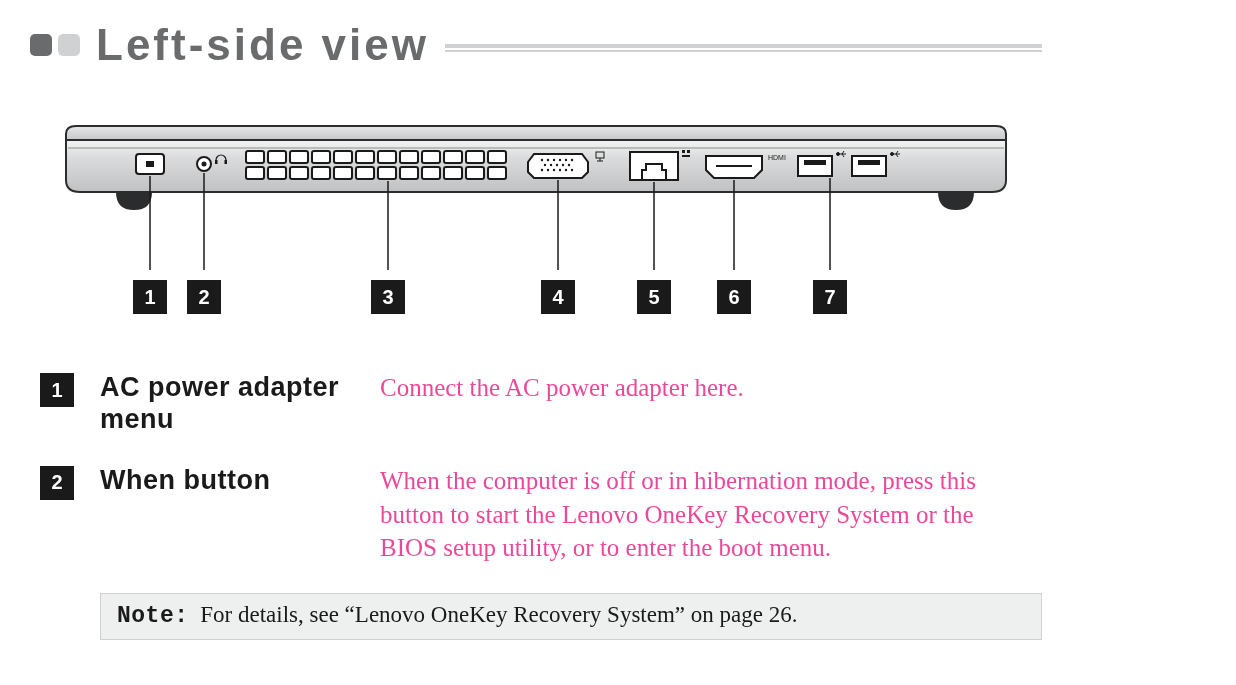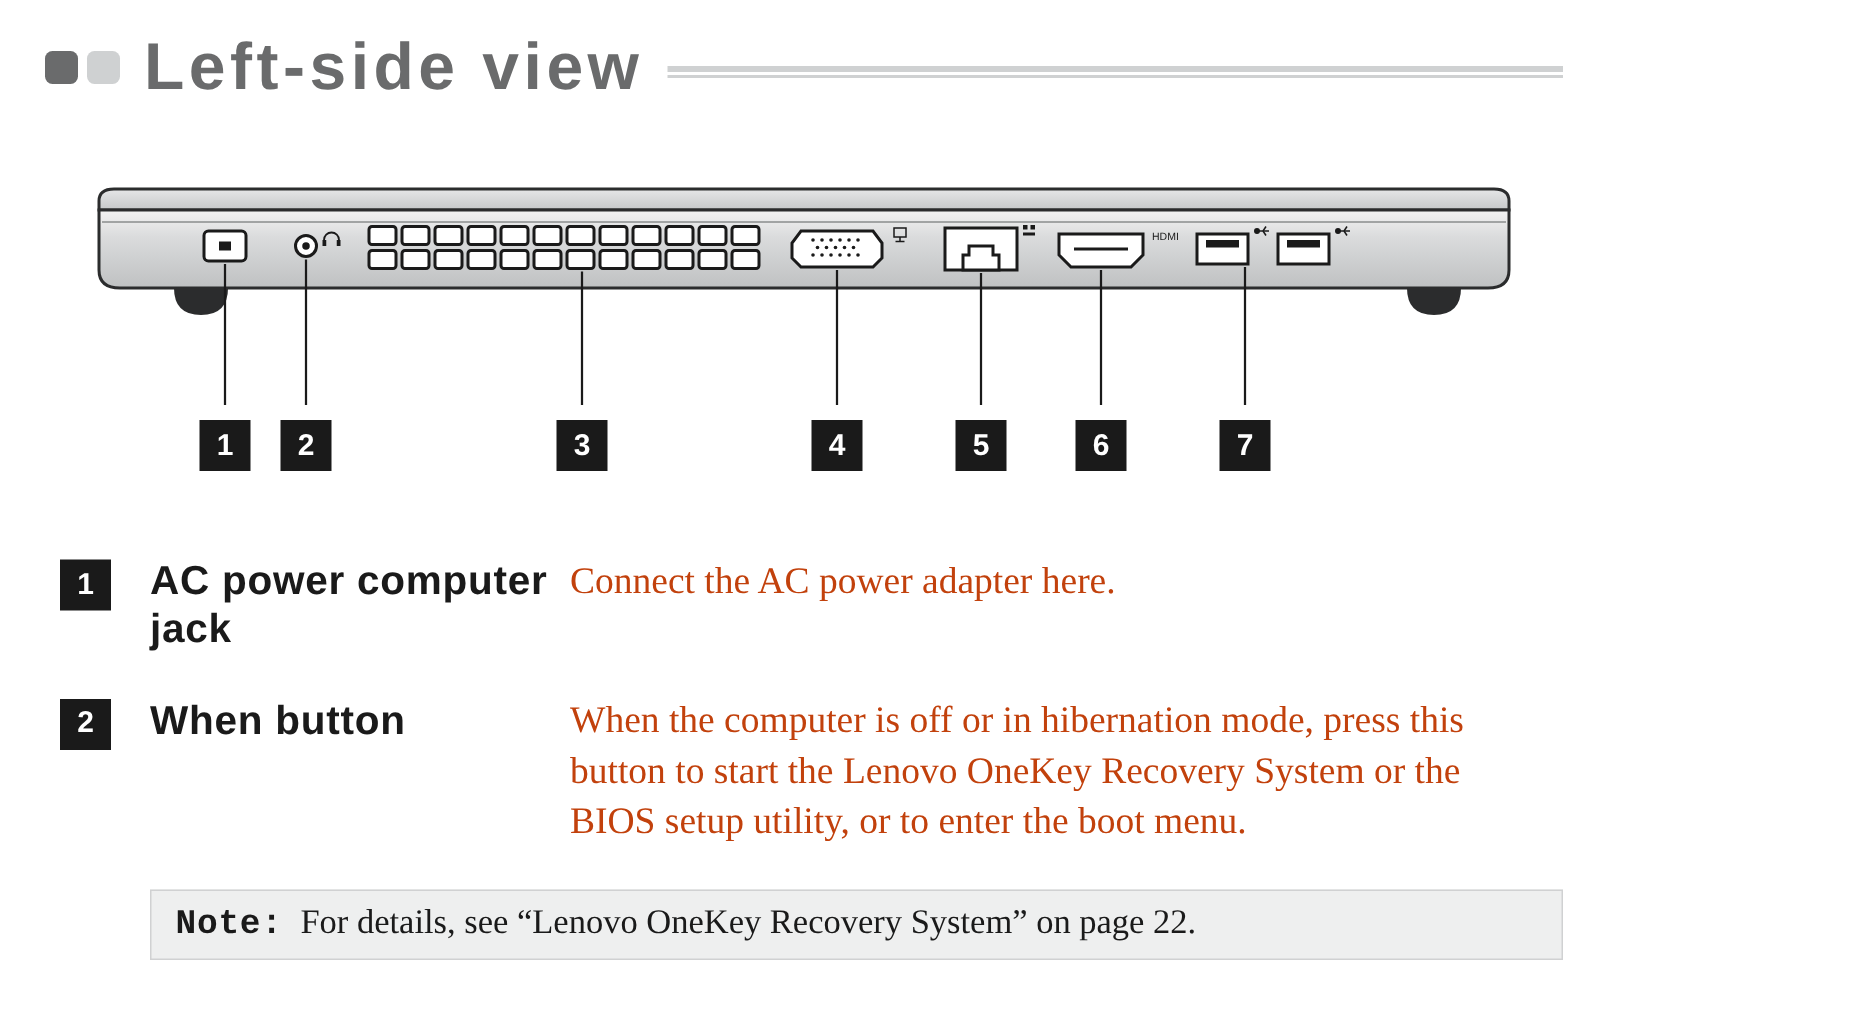--- a/index.html
+++ b/index.html
@@ -107,21 +107,21 @@
     font-size: 27px;
     line-height: 1.2;
     color: #1a1a1a;
     letter-spacing: 0.5px;
   }
   .item .desc {
     flex: 1 1 auto;
     font-family: "Palatino Linotype", "Book Antiqua", Palatino, Georgia, serif;
     font-size: 25px;
     line-height: 1.35;
-    color: #c2410c;
+    color: #ec4899;
   }
 
   
   .note-box {
     margin: 4px 0 0 70px;
     background: #eeefef;
     border: 1px solid #d0d1d2;
     padding: 8px 16px 10px 16px;
     font-family: "Palatino Linotype", "Book Antiqua", Palatino, Georgia, serif;
     font-size: 23px;
@@ -293,30 +293,30 @@
       <div class="callout" style="left:598px">5</div>
       <div class="callout" style="left:678px">6</div>
       <div class="callout" style="left:774px">7</div>
     </div>
   </div>
 
   <div class="items">
 
     <div class="item">
       <div class="num">1</div>
-      <div class="term">AC power computer jack</div>
+      <div class="term">AC power adapter menu</div>
       <div class="desc">Connect the AC power adapter here.</div>
     </div>
 
     <div class="item">
       <div class="num">2</div>
       <div class="term">When button</div>
       <div class="desc">When the computer is off or in hibernation mode, press this button to start the Lenovo OneKey Recovery System or the BIOS setup utility, or to enter the boot menu.</div>
     </div>
 
   </div>
 
   <div class="note-box">
     <span class="note-label">Note:</span>
-    <span>For details, see “Lenovo OneKey Recovery System” on page 22.</span>
+    <span>For details, see “Lenovo OneKey Recovery System” on page 26.</span>
   </div>
 
 </div>
 
 </body></html>

